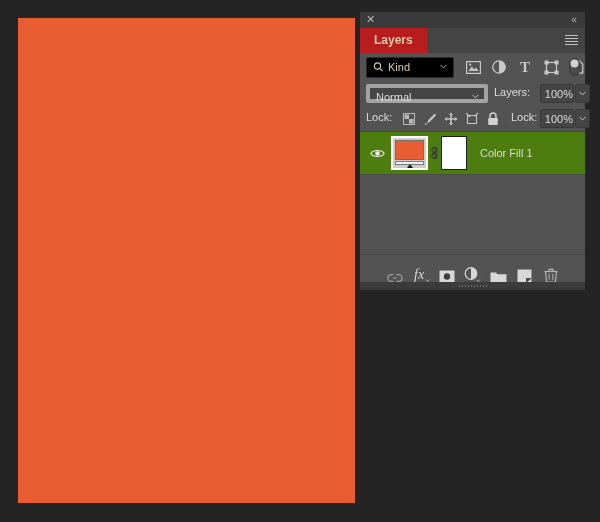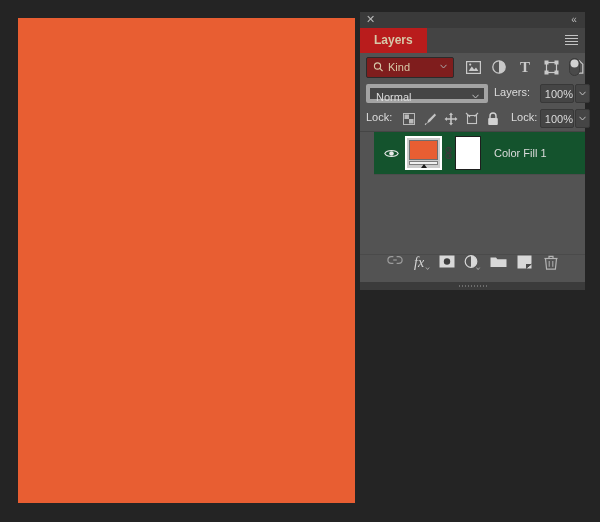--- a/index.html
+++ b/index.html
@@ -106,21 +106,21 @@
   
   .filter-row {
     position: relative;
     height: 28px;
     background: #535353;
   }
   .kind-select {
     position: absolute;
     left: 6px; top: 4px;
     width: 88px; height: 21px;
-    background: #7f1d1d;
+    background: #000000;
     border: 1px solid #2b2b2b;
     border-radius: 2px;
     box-sizing: border-box;
     cursor: pointer;
   }
   .kind-mag {
     position: absolute;
     left: 6px; top: 3px;
     width: 11px; height: 12px;
   }
@@ -269,24 +269,23 @@
   
   .layer-list {
     position: relative;
     background: #535353;
     height: 108px;
     border-top: 1px solid #454545;
   }
   .layer-row {
     position: relative;
     height: 42px;
-    background: #14532d;
+    background: #4d7c0f;
     border-bottom: 1px solid #4c4c4c;
     cursor: pointer;
-    margin-left: 14px;
   }
   .eye-cell {
     position: absolute;
     left: 6px; top: 0;
     width: 22px; height: 42px;
     display: flex;
     align-items: center;
     justify-content: center;
     cursor: pointer;
   }
@@ -359,21 +358,21 @@
     background: #535353;
     border-top: 1px solid #4a4a4a;
     display: flex;
     align-items: center;
     justify-content: center;
     box-sizing: border-box;
   }
   .bicon {
     width: 26px; height: 28px;
     display: flex;
-    align-items: flex-start;
+    align-items: flex-end;
     justify-content: center;
     cursor: pointer;
   }
   .panel-grip {
     position: absolute;
     left: 0; bottom: 0;
     width: 100%;
     height: 8px;
     background: #3b3b3b;
   }

